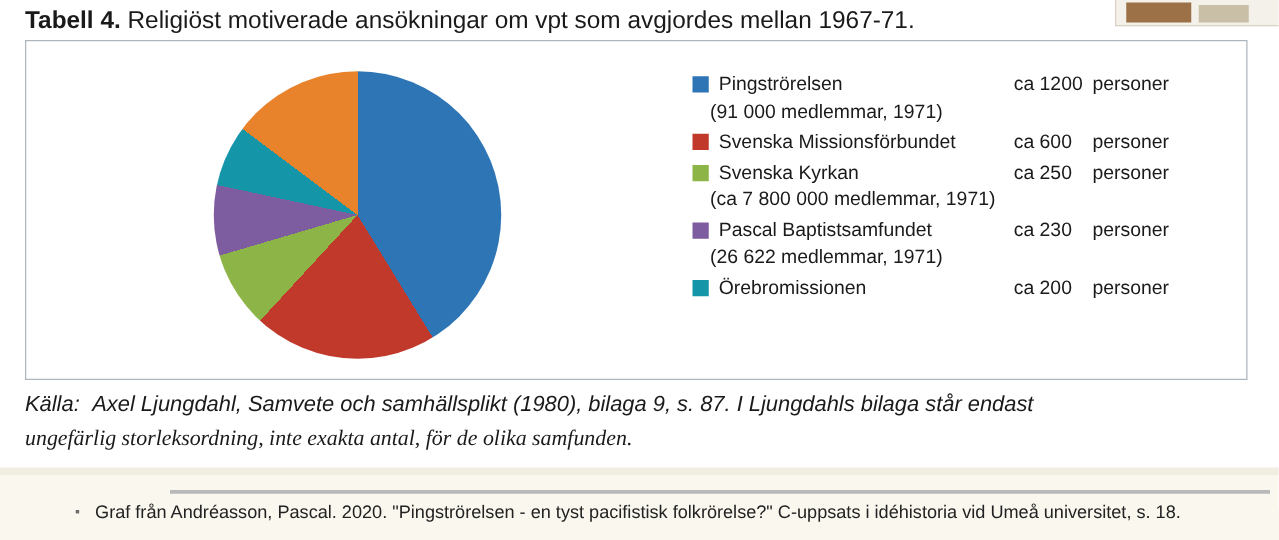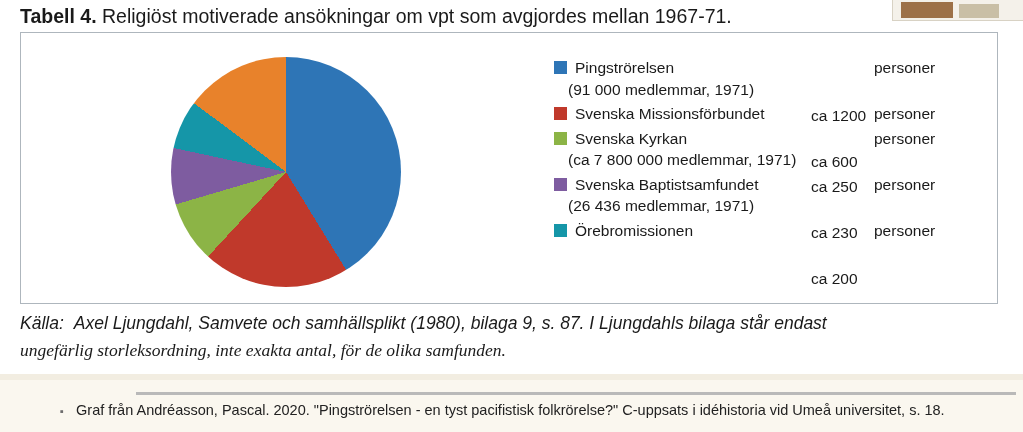--- a/index.html
+++ b/index.html
@@ -112,21 +112,20 @@
     margin-right: 8px;
     flex: 0 0 13px;
   }
   .lg-name {
     display: inline-block;
   }
   .lg-amount {
     display: inline-block;
     position: absolute;
     left: 285px;
-    margin-top: 48px;
   }
   .lg-unit {
     display: inline-block;
     position: absolute;
     left: 348px;
   }
   .legend-row1 { position: relative; }
   .legend-row2 {
     padding-left: 42px;
     white-space: nowrap;
@@ -242,25 +241,25 @@
           <span class="lg-name">Svenska Kyrkan</span>
           <span class="lg-amount">ca 250</span>
           <span class="lg-unit">personer</span>
         </div>
         <div class="legend-row2">(ca 7 800 000 medlemmar, 1971)</div>
       </div>
 
       <div class="legend-entry">
         <div class="legend-row1">
           <span class="swatch" style="background:#7e5ca0"></span>
-          <span class="lg-name">Svenska Baptistsamfundet</span>
+          <span class="lg-name">Pascal Baptistsamfundet</span>
           <span class="lg-amount">ca 230</span>
           <span class="lg-unit">personer</span>
         </div>
-        <div class="legend-row2">(26 436 medlemmar, 1971)</div>
+        <div class="legend-row2">(26 622 medlemmar, 1971)</div>
       </div>
 
       <div class="legend-entry">
         <div class="legend-row1">
           <span class="swatch" style="background:#1596a8"></span>
           <span class="lg-name">Örebromissionen</span>
           <span class="lg-amount">ca 200</span>
           <span class="lg-unit">personer</span>
         </div>
       </div>

